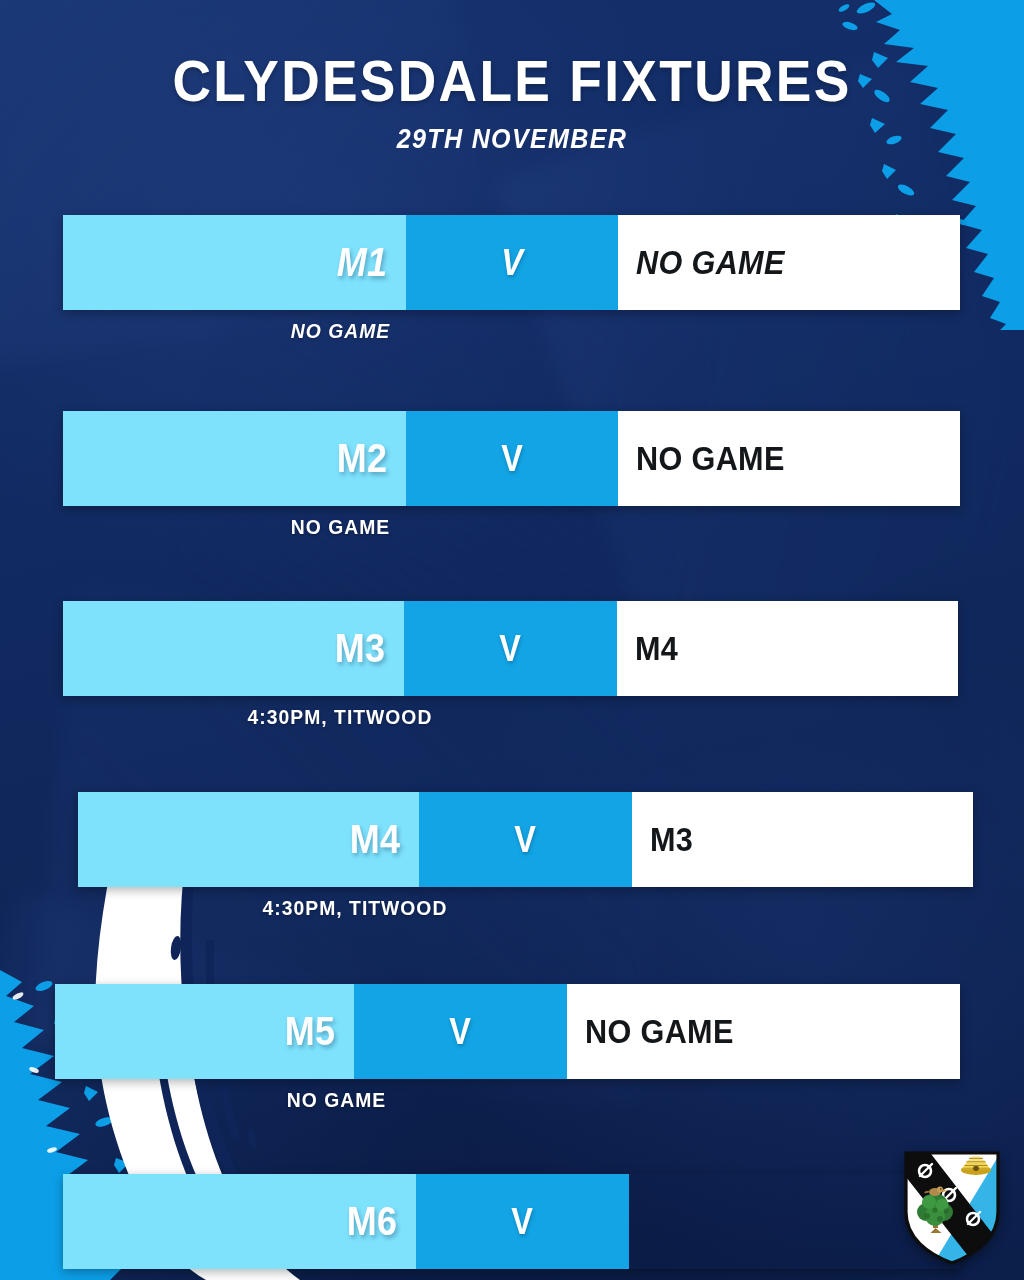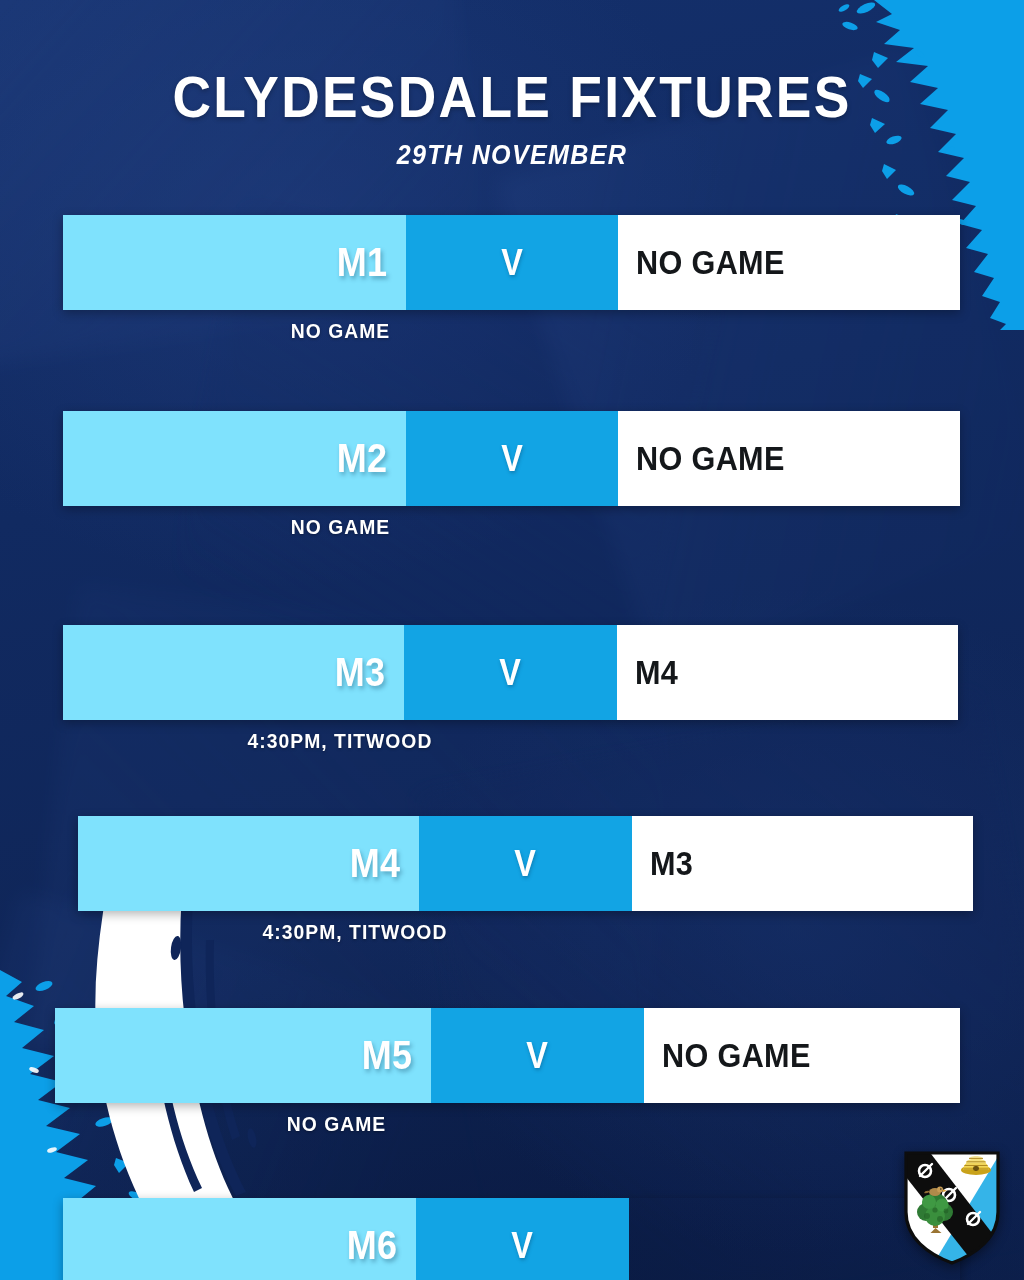--- a/index.html
+++ b/index.html
@@ -26,21 +26,21 @@
   .f4{left:5%;top:48%;width:60%;height:36%;background:linear-gradient(40deg,rgba(60,95,170,.35),rgba(0,0,0,0));transform:rotate(6deg);}
   .f5{left:45%;top:58%;width:55%;height:42%;background:linear-gradient(230deg,rgba(18,38,90,.75),rgba(0,0,0,0));transform:rotate(-10deg);}
   .f6{left:-4%;top:74%;width:45%;height:30%;background:linear-gradient(95deg,rgba(52,86,160,.35),rgba(0,0,0,0));transform:rotate(16deg);}
 
   
   .deco{position:absolute;pointer-events:none;}
   #deco-tr{right:0;top:0;width:300px;height:330px;}
   #deco-bl{left:0;bottom:0;width:430px;height:460px;}
 
   
-  #header{position:absolute;left:0;right:0;top:68px;text-align:center;z-index:6;}
+  #header{position:absolute;left:0;right:0;top:52px;text-align:center;z-index:6;}
   #title{
     font-size:58px;font-weight:700;color:#ffffff;letter-spacing:2.5px;
     transform:scaleX(.92);transform-origin:center;
     text-shadow:0 2px 6px rgba(0,0,0,.28);
     white-space:nowrap;line-height:1;
   }
   #subtitle{
     margin-top:16px;font-size:27px;font-weight:700;font-style:italic;color:#ffffff;
     letter-spacing:1.4px;transform:scaleX(.93);transform-origin:center;line-height:1;
   }
@@ -160,35 +160,35 @@
     <ellipse cx="52" cy="330" rx="5" ry="2.3" transform="rotate(-16 52 330)"></ellipse>
   </g>
 </svg>
 
 <div id="header">
   <div id="title">CLYDESDALE FIXTURES</div>
   <div id="subtitle">29TH NOVEMBER</div>
 </div>
 
 <div id="fixtures">
-    <div class="fixture" style="margin-left: 63px; width: 897px; margin-bottom: 68px;">
+    <div class="fixture" style="margin-left: 63px; width: 897px; margin-bottom: 68px; font-style: italic;">
       <div class="bar">
         <div class="cell-home" style="width:343px">
           <span class="home-text">M1</span>
         </div>
         <div class="cell-v" style="width:212px">
           <span class="v-text">V</span>
         </div>
         <div class="cell-away">
           <span class="away-text">NO GAME</span>
         </div>
       </div>
       <div class="caption" style="width:555px">NO GAME</div>
     </div>
-    <div class="fixture" style="margin-left: 63px; width: 897px; margin-bottom: 86px;">
+    <div class="fixture" style="margin-left: 63px; width: 897px; margin-bottom: 62px;">
       <div class="bar">
         <div class="cell-home" style="width:343px">
           <span class="home-text">M2</span>
         </div>
         <div class="cell-v" style="width:212px">
           <span class="v-text">V</span>
         </div>
         <div class="cell-away">
           <span class="away-text">NO GAME</span>
         </div>
@@ -218,21 +218,21 @@
           <span class="v-text">V</span>
         </div>
         <div class="cell-away">
           <span class="away-text">M3</span>
         </div>
       </div>
       <div class="caption" style="width:554px">4:30PM, TITWOOD</div>
     </div>
     <div class="fixture" style="margin-left: 55px; width: 905px; margin-bottom: 62px;">
       <div class="bar">
-        <div class="cell-home" style="width:376px">
+        <div class="cell-home" style="width:299px">
           <span class="home-text">M5</span>
         </div>
         <div class="cell-v" style="width:213px">
           <span class="v-text">V</span>
         </div>
         <div class="cell-away">
           <span class="away-text">NO GAME</span>
         </div>
       </div>
       <div class="caption" style="width:563px">NO GAME</div>

